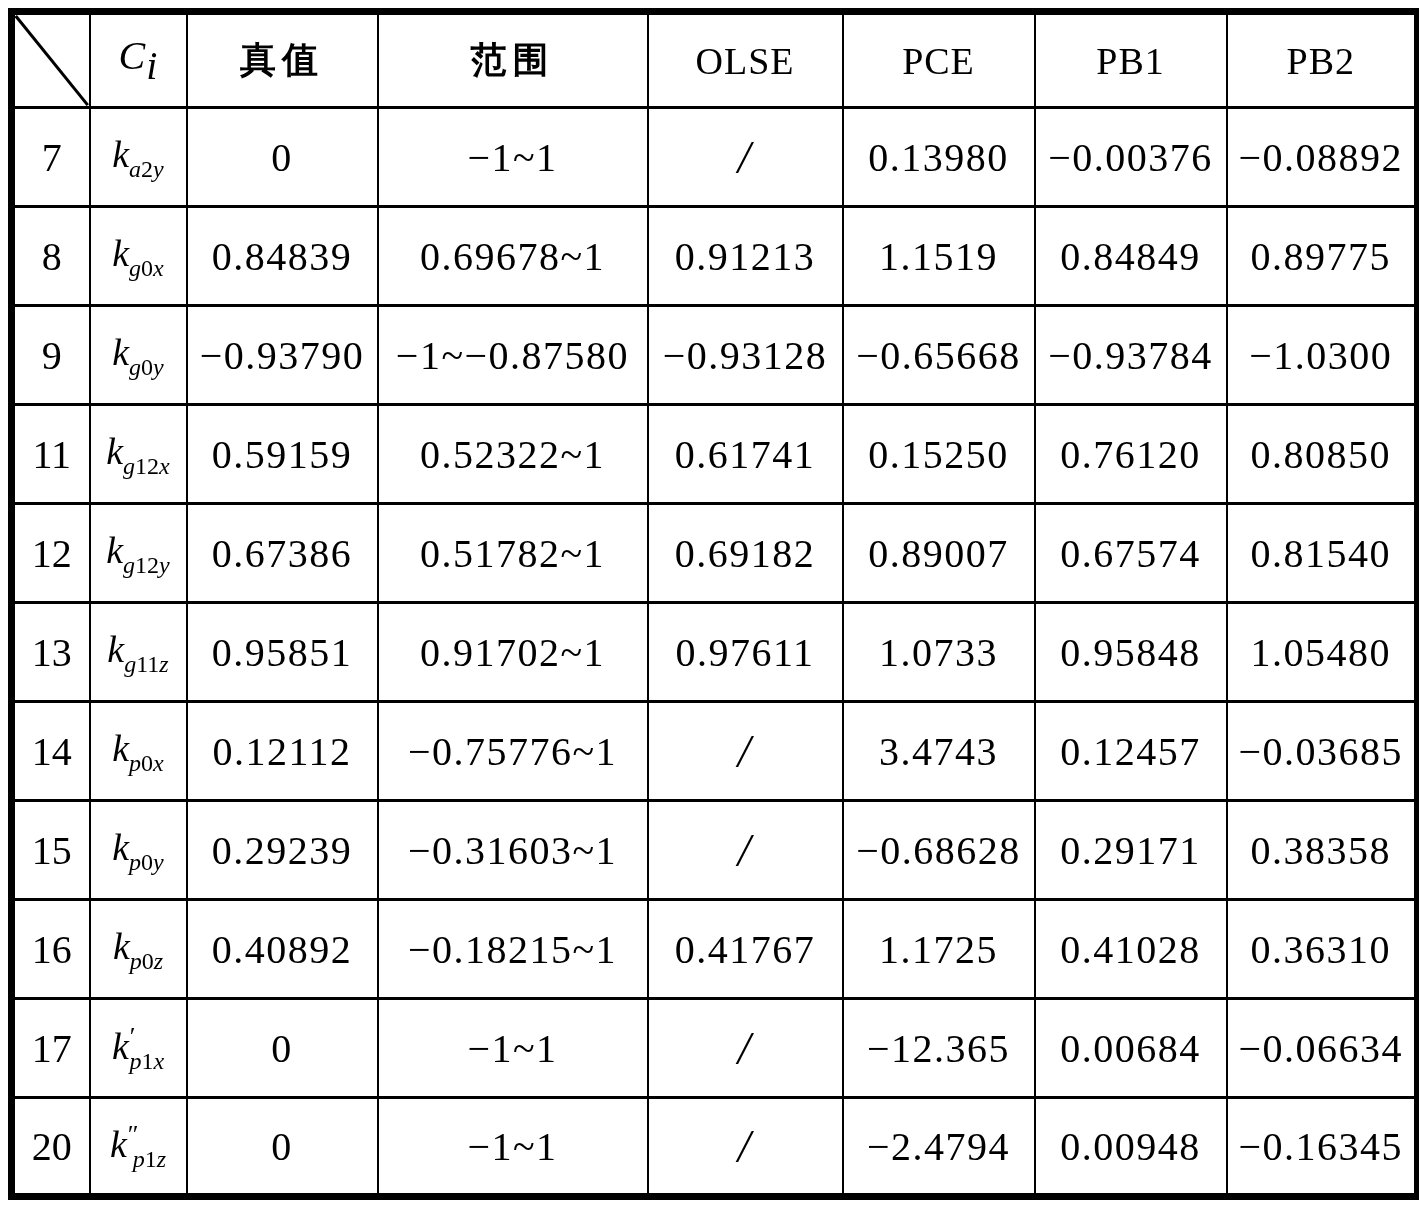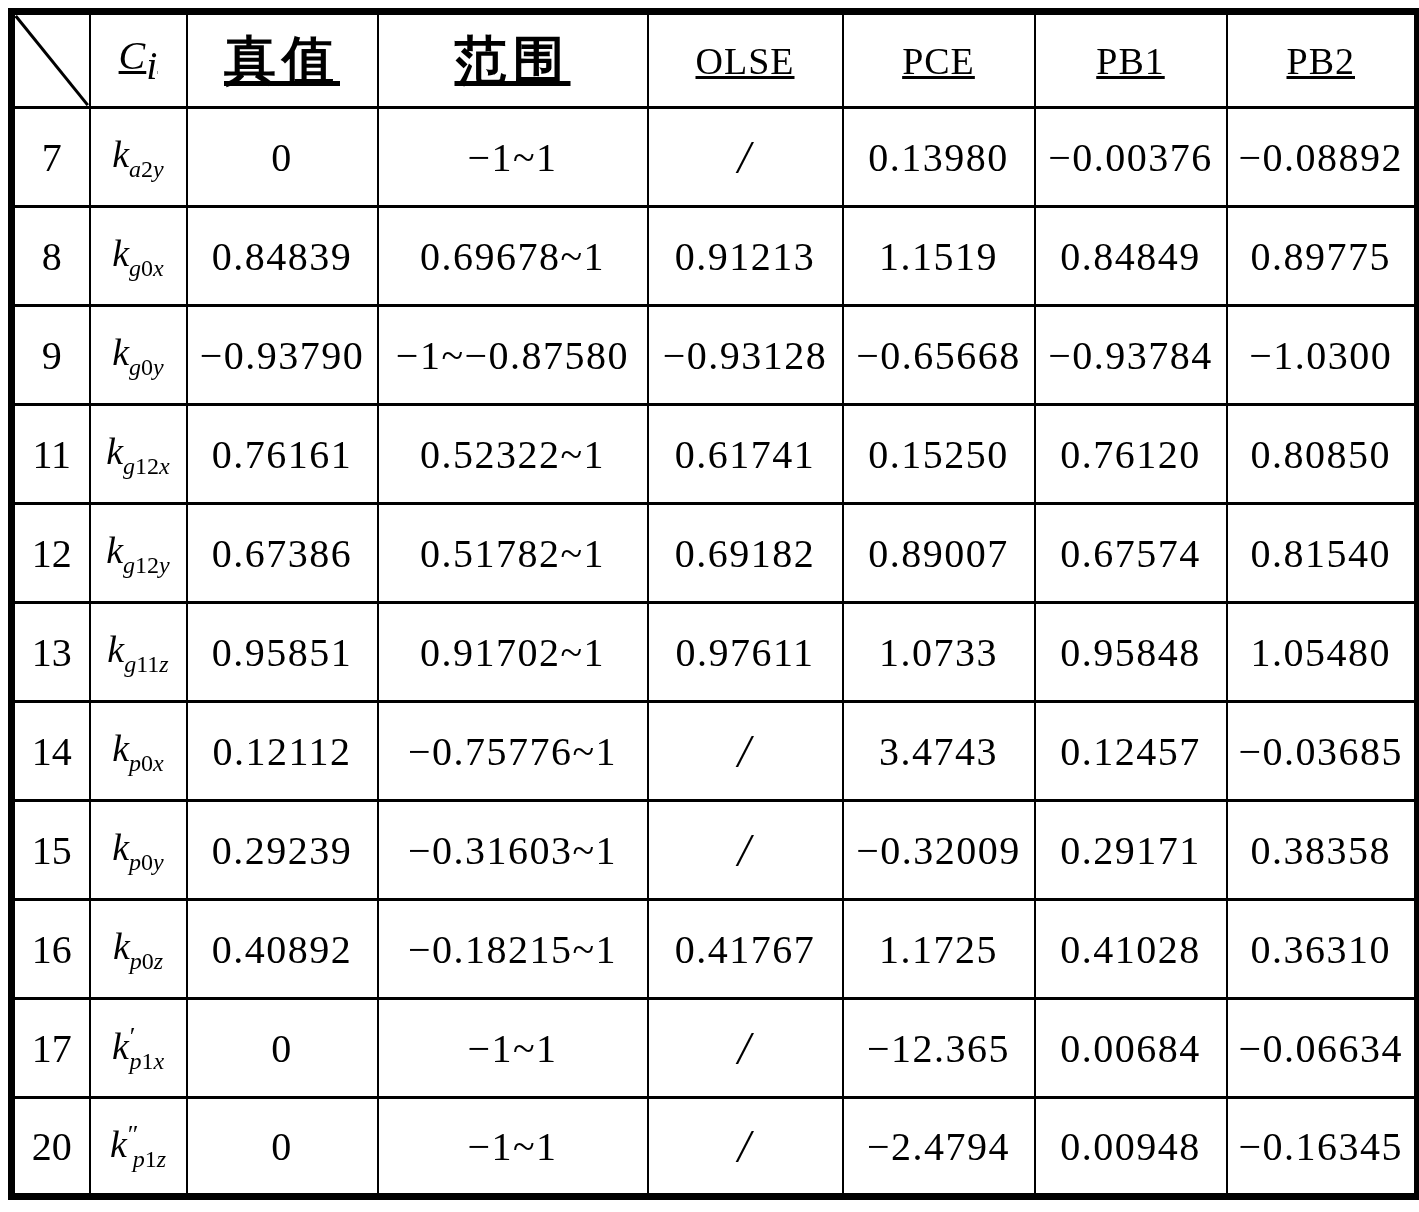--- a/index.html
+++ b/index.html
@@ -33,24 +33,24 @@
     border-left:2px solid #000;
     border-right:2px solid #000;
     border-top:3px solid #000;
     border-bottom:3px solid #000;
     text-align:center;
     vertical-align:middle;
     padding:0;
     overflow:hidden;
     white-space:nowrap;
   }
-  thead tr{height:96px;text-decoration:underline;}
+  thead tr{height:96px;}
   tbody tr{height:78px;}
   th{font-weight:normal;font-size:38px;letter-spacing:1px;}
-  th.cn{font-weight:bold;font-size:52px;letter-spacing:6px;font-family:"DejaVu Sans","Liberation Sans",sans-serif;}
+  th.cn{font-weight:bold;font-size:36px;letter-spacing:6px;font-family:"DejaVu Sans","Liberation Sans",sans-serif;}
   td{font-size:40px;letter-spacing:1.5px;}
   td.idx{font-size:40px;letter-spacing:0;}
   
   .mvar{font-style:italic;font-family:"Liberation Serif","DejaVu Serif",serif;}
   th .mvar{font-size:40px;}
   td.param{font-size:38px;letter-spacing:0;}
   td.param sub, th sub{font-size:24px;vertical-align:-10px;letter-spacing:0;}
   td.param sup{font-size:26px;vertical-align:14px;margin-left:1px;margin-right:-6px;letter-spacing:0;}
   td.slash{font-style:italic;font-size:46px;}
   
@@ -115,21 +115,21 @@
           <td>−0.93790</td>
           <td>−1~−0.87580</td>
           <td>−0.93128</td>
           <td>−0.65668</td>
           <td>−0.93784</td>
           <td>−1.0300</td>
         </tr>
         <tr>
           <td class="idx">11</td>
           <td class="param"><span class="mvar">k</span><sub><span class="mvar">g</span>12<span class="mvar">x</span></sub></td>
-          <td>0.76161</td>
+          <td>0.59159</td>
           <td>0.52322~1</td>
           <td>0.61741</td>
           <td>0.15250</td>
           <td>0.76120</td>
           <td>0.80850</td>
         </tr>
         <tr>
           <td class="idx">12</td>
           <td class="param"><span class="mvar">k</span><sub><span class="mvar">g</span>12<span class="mvar">y</span></sub></td>
           <td>0.67386</td>
@@ -158,21 +158,21 @@
           <td>3.4743</td>
           <td>0.12457</td>
           <td>−0.03685</td>
         </tr>
         <tr>
           <td class="idx">15</td>
           <td class="param"><span class="mvar">k</span><sub><span class="mvar">p</span>0<span class="mvar">y</span></sub></td>
           <td>0.29239</td>
           <td>−0.31603~1</td>
           <td class="slash">/</td>
-          <td>−0.32009</td>
+          <td>−0.68628</td>
           <td>0.29171</td>
           <td>0.38358</td>
         </tr>
         <tr>
           <td class="idx">16</td>
           <td class="param"><span class="mvar">k</span><sub><span class="mvar">p</span>0<span class="mvar">z</span></sub></td>
           <td>0.40892</td>
           <td>−0.18215~1</td>
           <td>0.41767</td>
           <td>1.1725</td>

